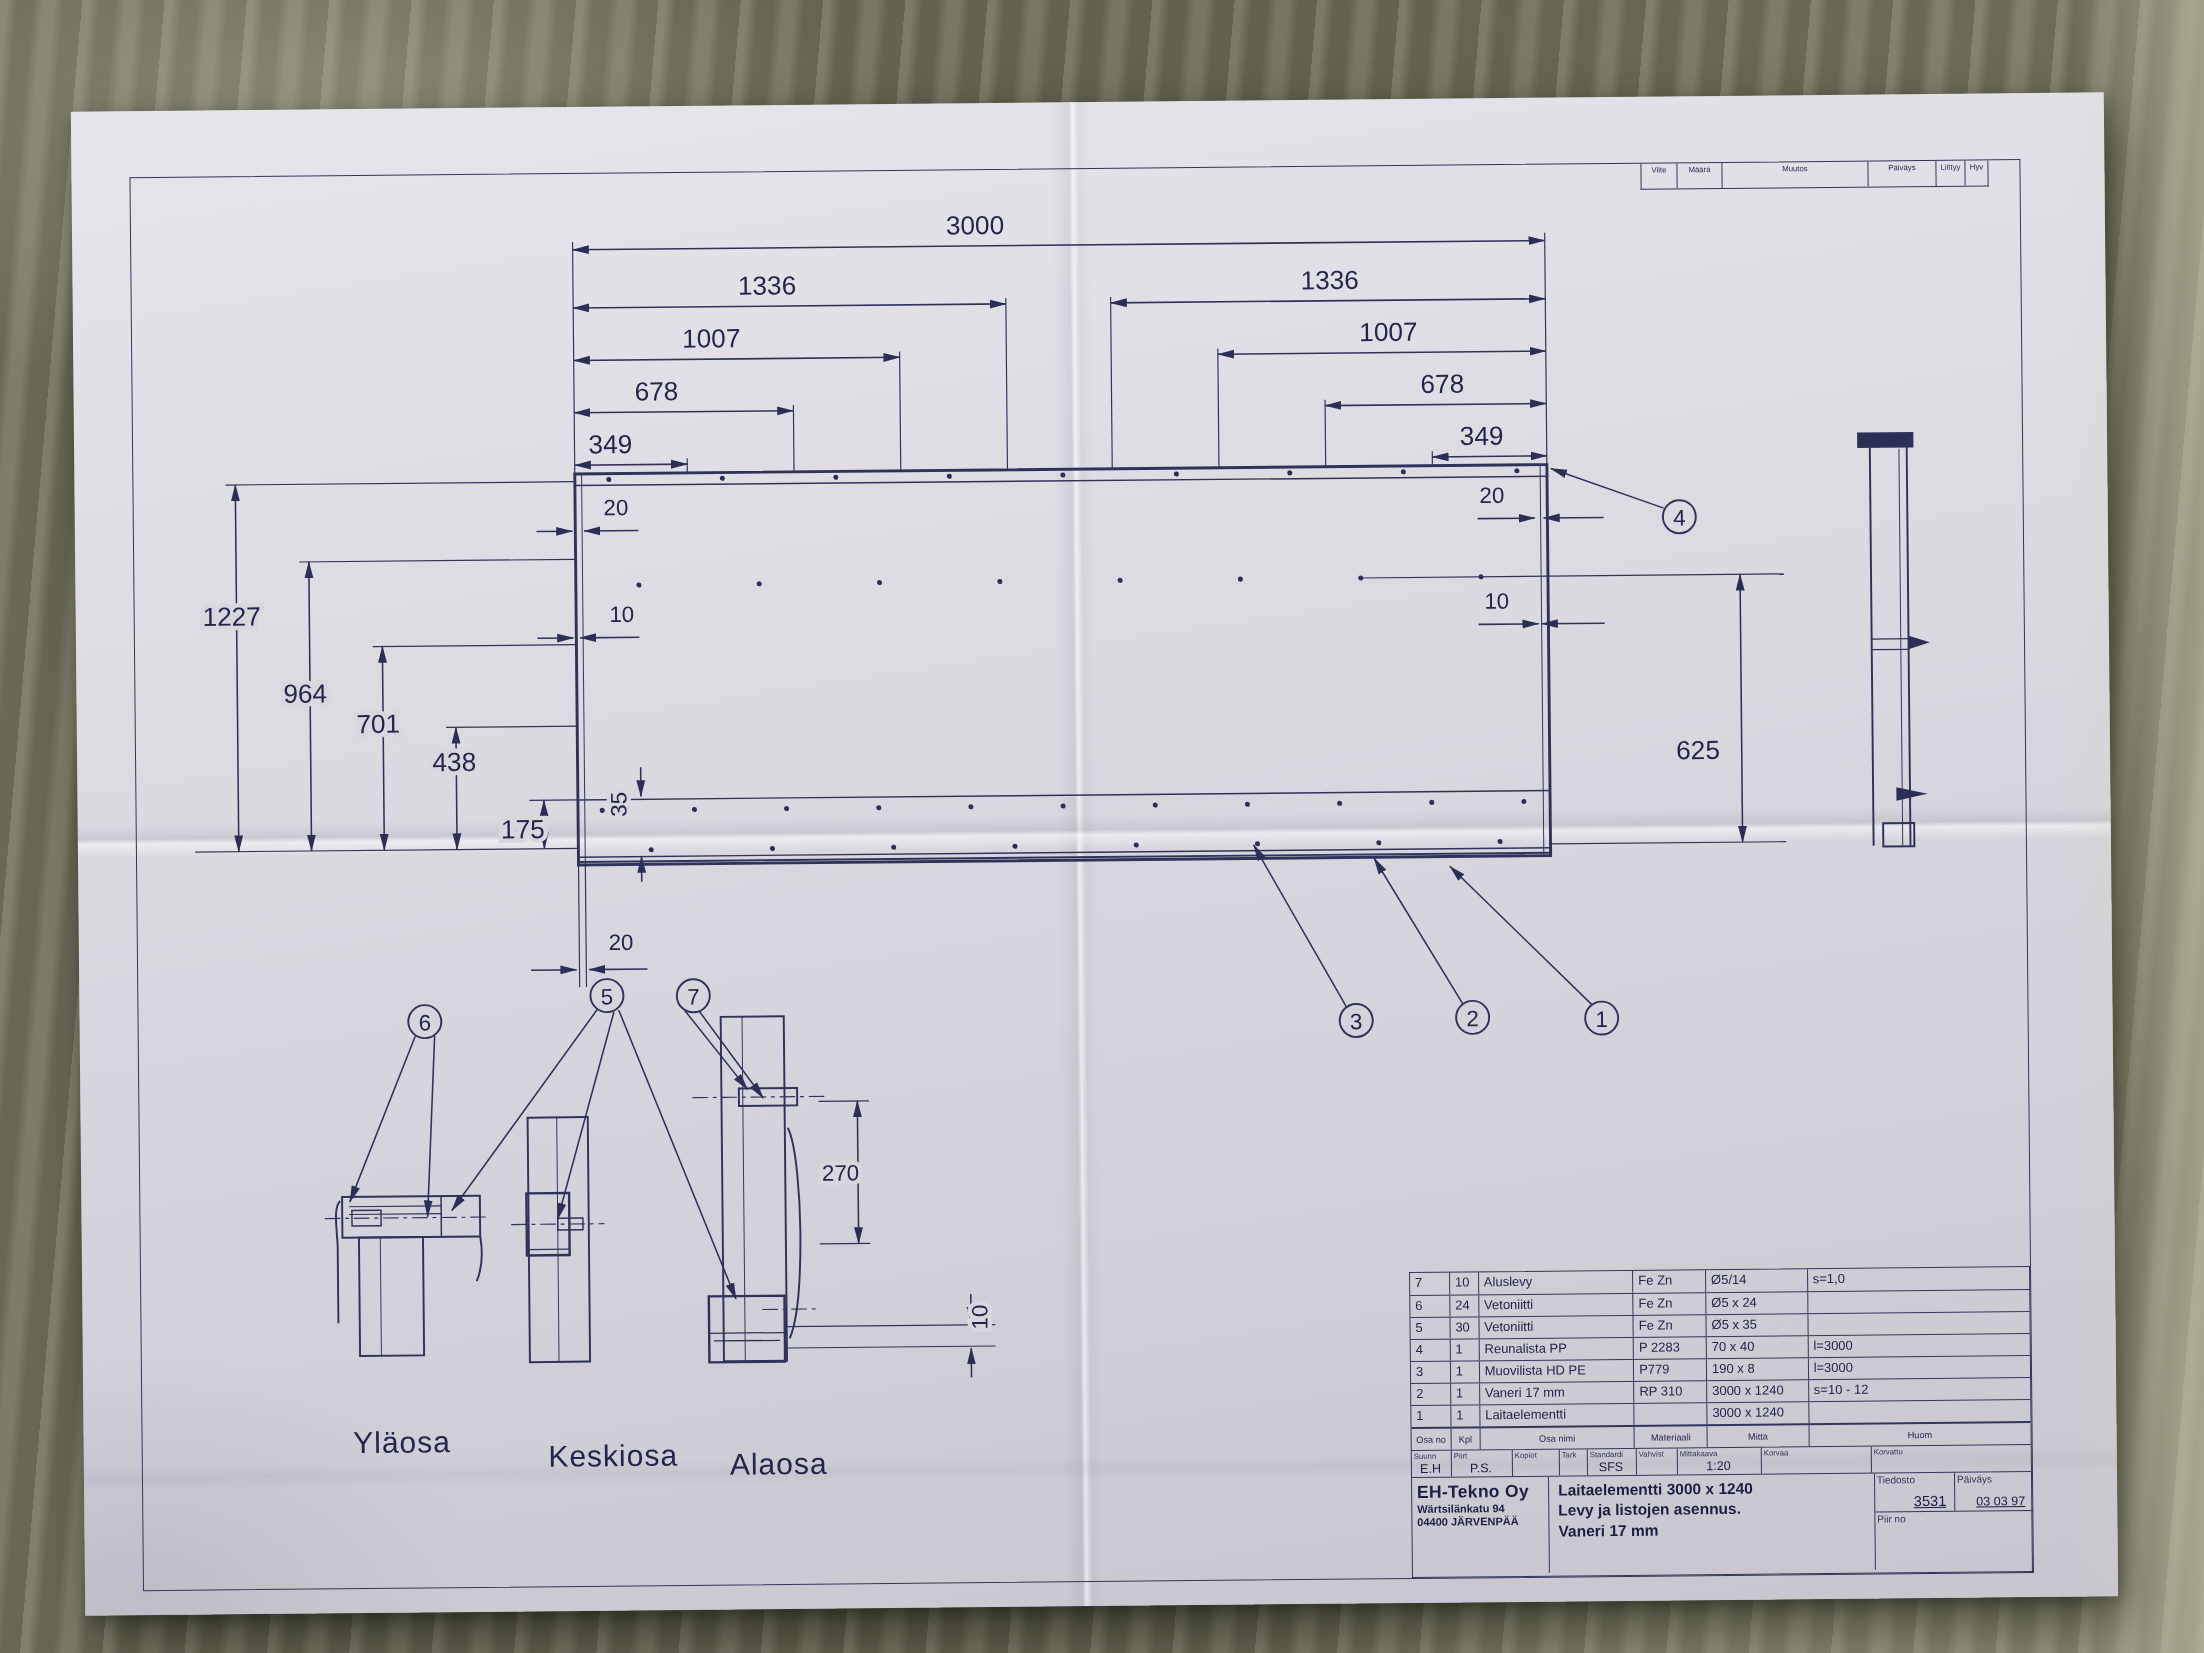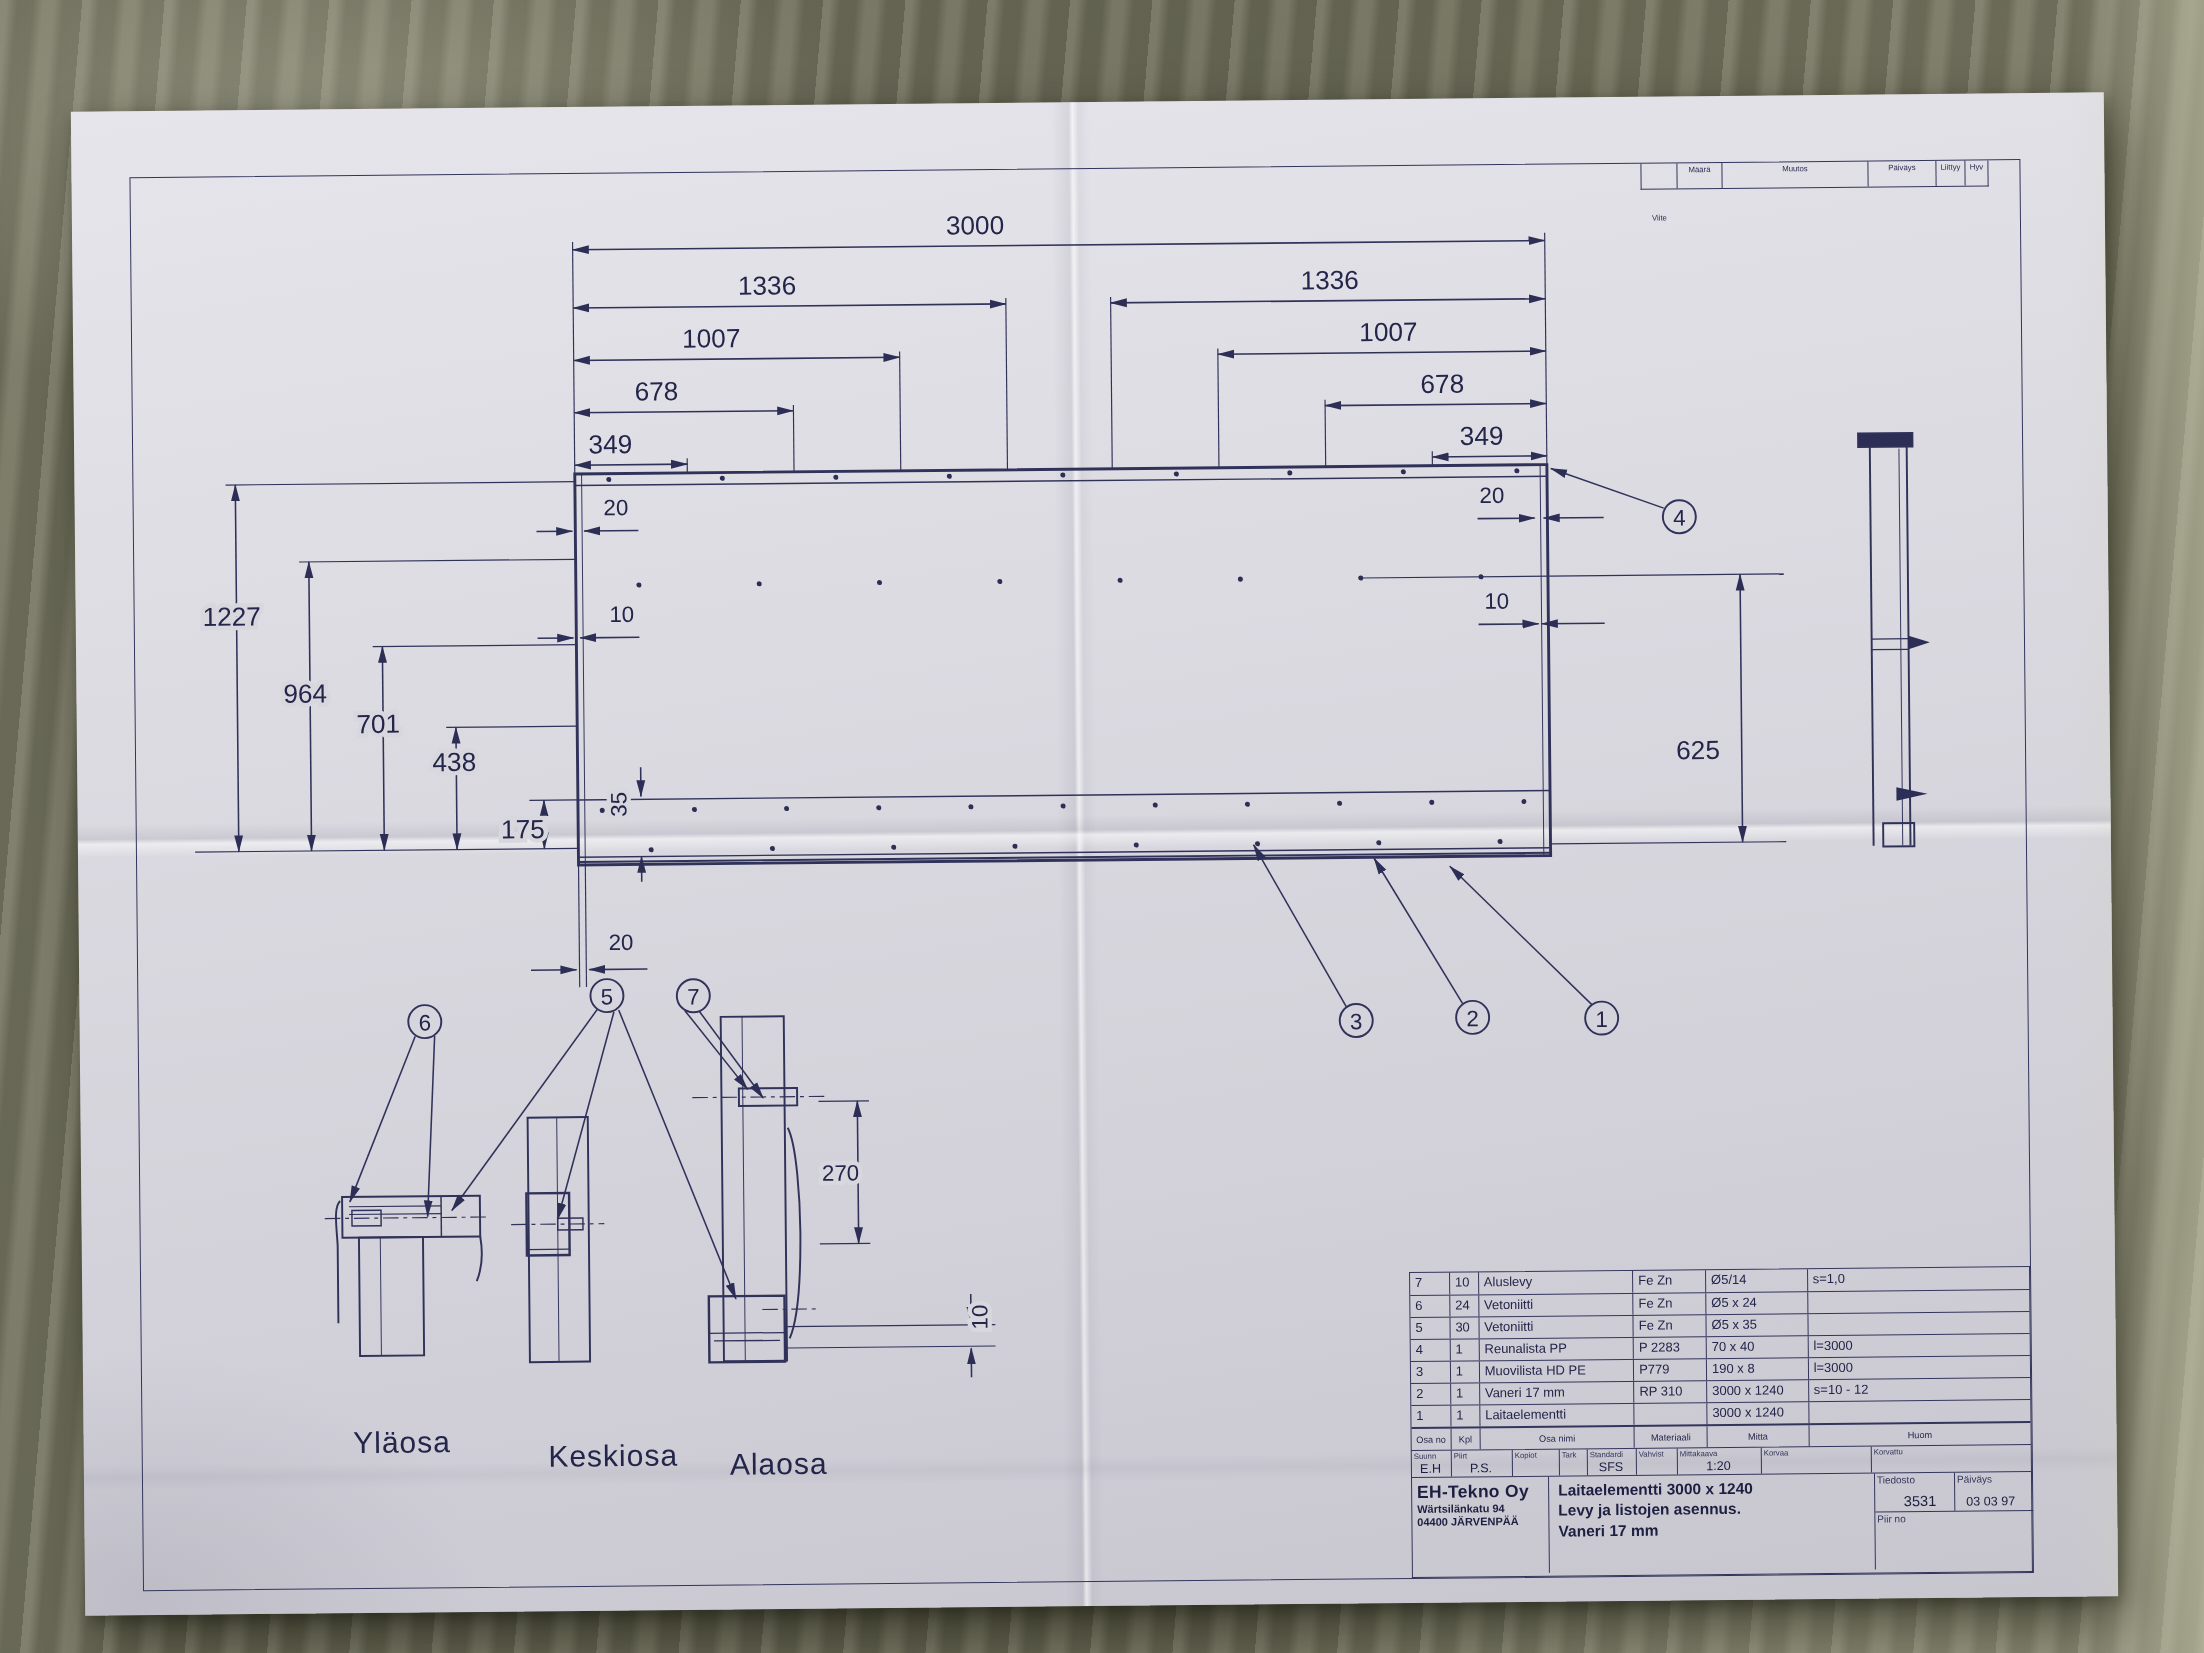--- a/index.html
+++ b/index.html
@@ -33,21 +33,21 @@
   .smtx{font-size:23px;text-anchor:middle;}
   .halo{paint-order:stroke;stroke:#d8d7de;stroke-width:9px;}
   .ctx{font-size:23px;text-anchor:middle;}
   .lbl{font-size:31px;letter-spacing:1px;}
   .dd{stroke-dasharray:16 5 4 5;stroke-width:1.2px;}
   
   .rev{position:absolute;left:1510px;top:0;height:26px;display:flex;
     border:1.4px solid #33355c;border-top:none;background:transparent;box-sizing:border-box;}
   .rev .rc{border-left:1.4px solid #33355c;height:100%;box-sizing:border-box;
     font-size:7.8px;color:#2a2c52;padding:1.9px 2.9px 0 2.9px;text-align:center;}
-  .rev .rc:first-child{border-left:none;margin-top:48px;}
+  .rev .rc:first-child{border-left:none;}
   
   .parts{position:absolute;left:1268px;top:1106px;width:621px;
     border:1.6px solid #33355c;box-sizing:border-box;color:#23254a;}
   .prow{display:flex;height:22px;border-top:1.4px solid #33355c;box-sizing:border-box;}
   .prow:first-child{border-top:none;}
   .prow.hdr{border-top:2.5px solid #33355c;height:23px;}
   .pcell{border-left:1.4px solid #33355c;box-sizing:border-box;font-size:13px;
     line-height:20.4px;padding-left:4.9px;white-space:nowrap;overflow:hidden;}
   .pcell:first-child{border-left:none;}
   .hdr .pcell{font-size:9.2px;line-height:10.7px;padding-top:5.8px;text-align:center;padding-left:0;}
@@ -65,21 +65,21 @@
     border-right:1.6px solid #33355c;padding:3.9px 0 0 4.9px;}
   .co-name{font-size:17.5px;font-weight:bold;letter-spacing:0.3px;}
   .co-adr{font-size:11px;font-weight:bold;line-height:13.6px;}
   .ttitle{position:absolute;left:146px;top:3.9px;width:311px;font-size:15.5px;font-weight:bold;line-height:20.4px;}
   .rbox{position:absolute;left:462px;top:0;width:159px;height:100%;box-sizing:border-box;
     border-left:1.6px solid #33355c;}
   .rrow1{display:flex;height:39px;border-bottom:1.4px solid #33355c;box-sizing:border-box;}
   .rcell{position:relative;width:80px;box-sizing:border-box;}
   .rcell+.rcell{border-left:1.4px solid #33355c;}
   .rlabel{position:absolute;left:1.9px;top:1px;font-size:10px;color:#33355c;white-space:nowrap;}
-  .rval{position:absolute;right:18px;bottom:1.9px;font-size:14.6px;}
+  .rval{position:absolute;right:8px;bottom:1.9px;font-size:14.6px;text-decoration:underline;}
   .piirno{position:relative;height:55px;}
 </style>
 </head>
 <body>
 
 <div class="scene">
  <div class="paper">
   <div class="crease-v"></div>
   <div class="crease-h"></div>
   <div class="crease-h2"></div>

